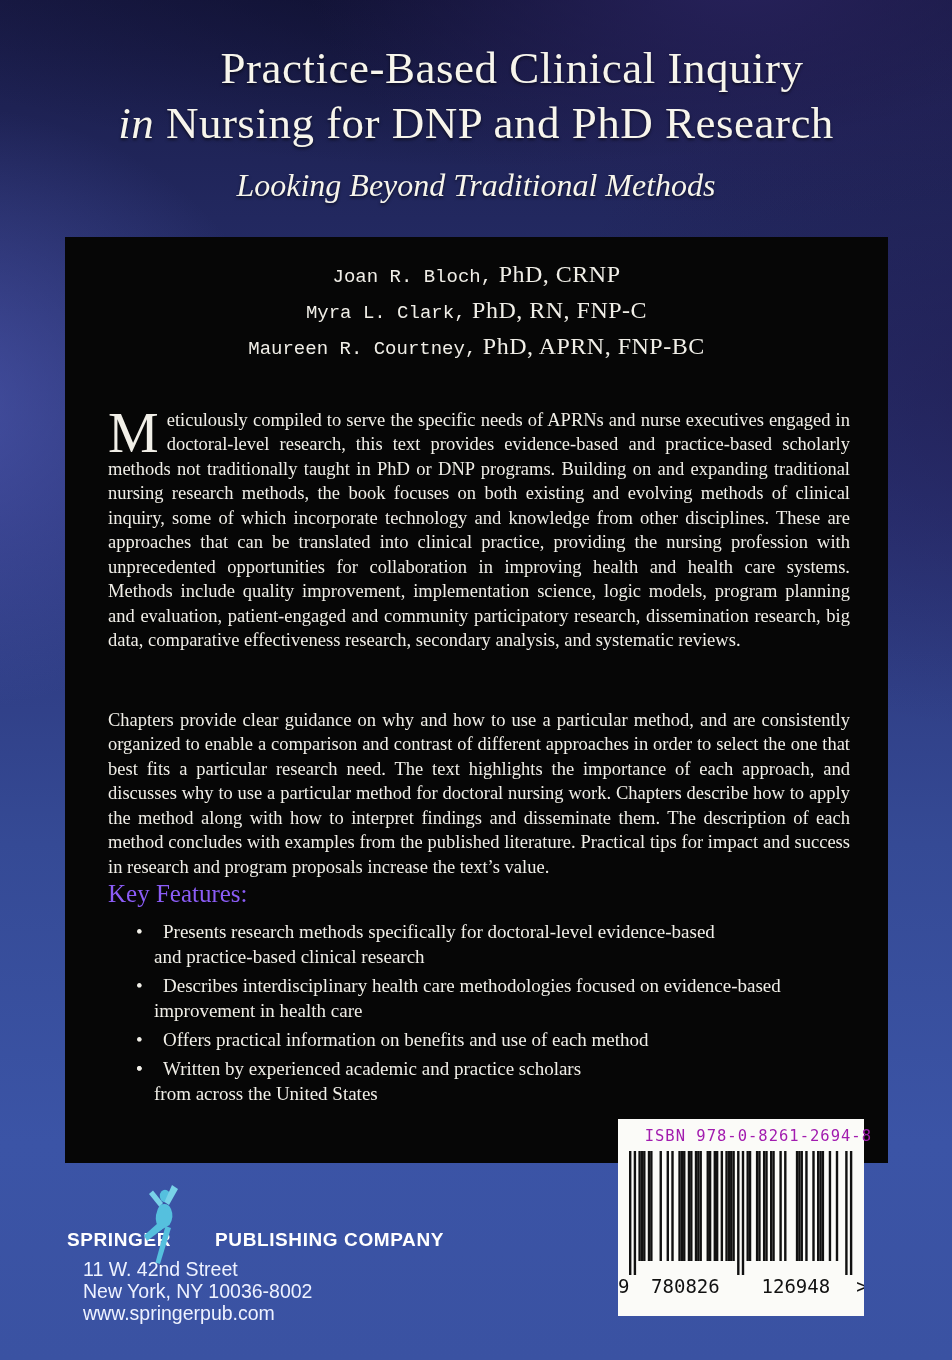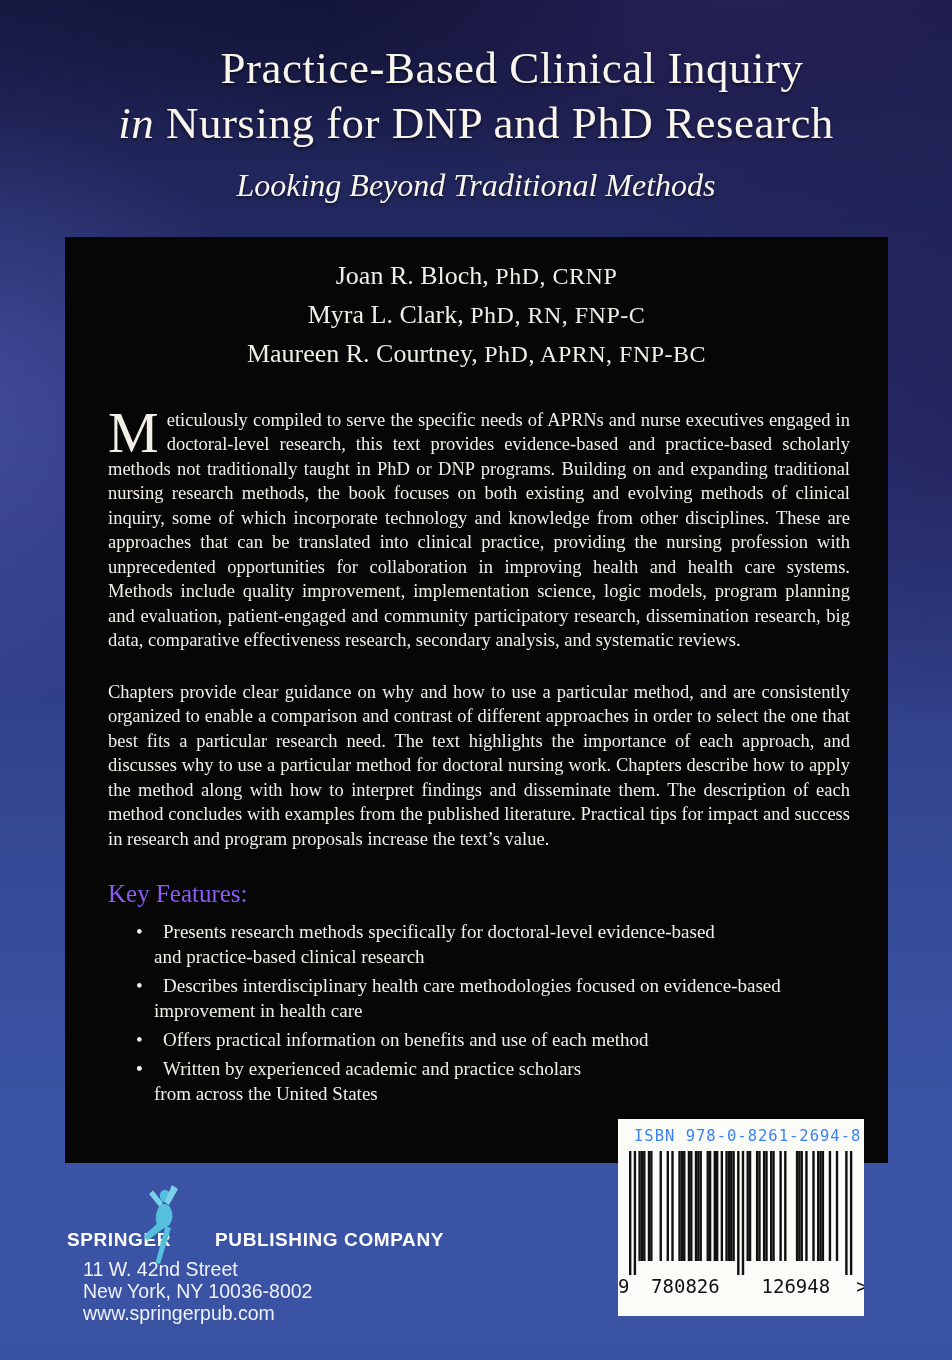--- a/index.html
+++ b/index.html
@@ -16,37 +16,37 @@
   }
   .title-block{position:absolute;left:0;top:0;width:952px;text-align:center;color:#f7f5ec;}
   .title-line1{position:absolute;top:42px;left:0;width:100%;font-size:45px;letter-spacing:0.5px;text-shadow:0 2px 3px rgba(0,0,0,.55);margin-left:36px;}
   .title-line2{position:absolute;top:97px;left:0;width:100%;font-size:45px;letter-spacing:0.5px;text-shadow:0 2px 3px rgba(0,0,0,.55);}
   .title-line2 .it{font-style:italic;}
   .subtitle{position:absolute;top:167px;left:0;width:100%;font-size:32px;font-style:italic;text-shadow:0 2px 3px rgba(0,0,0,.55);}
 
   .panel{position:absolute;left:65px;top:237px;width:823px;height:926px;background:#060606;color:#f0eee7;}
   .authors{position:absolute;top:24px;left:0;width:100%;text-align:center;}
   .author-line{margin-bottom:9px;}
-  .author-name{font-size:26px;}
+  .author-name{font-size:19px;font-family:Liberation Mono, monospace;}
   .author-creds{font-size:24px;letter-spacing:0.5px;}
 
   .para{position:absolute;left:43px;width:742px;font-size:18.5px;line-height:24.5px;text-align:justify;color:#f1efe8;}
   .para1{top:152px;}
-  .para2{top:424px;}
+  .para2{top:452px;}
   .dropcap{float:left;font-size:57px;line-height:43px;padding:3px 8px 0 0;}
 
   .kf-head{position:absolute;left:43px;top:643px;font-size:25px;color:#8b5cf6;}
   .kf-list{position:absolute;left:43px;top:682px;width:756px;}
   .kf-item{position:relative;padding-left:46px;font-size:19px;line-height:25px;margin-bottom:4px;color:#f1efe8;}
   .kf-item .marker{position:absolute;left:28px;top:0;}
   .kf-item .kf-text{white-space:pre-line;margin-left:9px;}
 
   .barcode-box{position:absolute;left:618px;top:1119px;width:246px;height:197px;background:#fbfbf8;z-index:5;}
-  .isbn-label{position:absolute;top:8px;left:16px;width:100%;text-align:left;
-    font-family:"DejaVu Sans Mono","Liberation Mono",monospace;font-size:15.5px;letter-spacing:1px;color:#3b82f6;}
+  .isbn-label{position:absolute;top:8px;left:8px;width:100%;text-align:right;
+    font-family:"DejaVu Sans Mono","Liberation Mono",monospace;font-size:15.5px;letter-spacing:1px;color:#a21caf;}
   .barcode-svg{position:absolute;left:0;top:32px;}
 
   .pub-row{position:absolute;left:67px;top:1229px;display:flex;gap:44px;
     font-family:"Liberation Sans","DejaVu Sans",sans-serif;font-weight:bold;font-size:19px;
     letter-spacing:0.6px;color:#ffffff;}
   .figure-icon{position:absolute;left:141px;top:1184px;z-index:2;}
   .address{position:absolute;left:64px;top:1259px;font-family:"Liberation Sans","DejaVu Sans",sans-serif;
     font-size:19.5px;line-height:21.5px;color:#eef2ff;margin-left:19px;}
   .address div{margin-bottom:0.5px;}
 </style>

